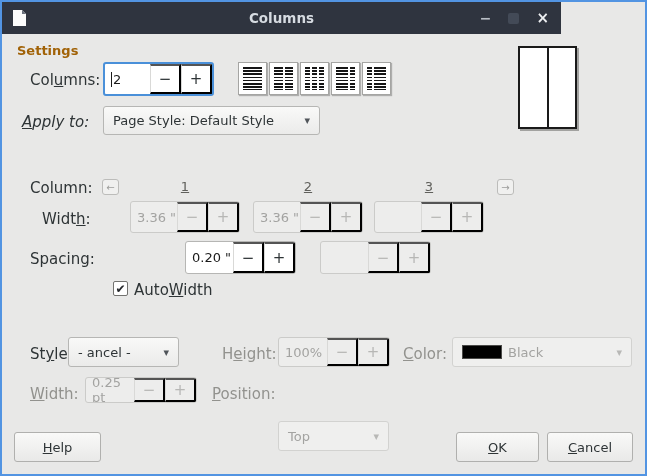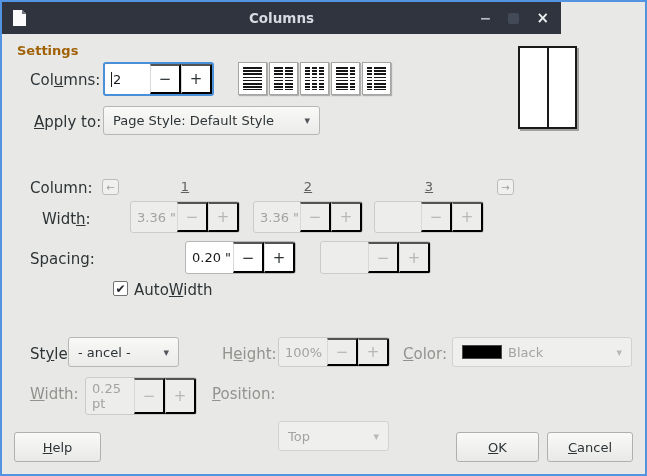--- a/index.html
+++ b/index.html
@@ -136,21 +136,21 @@
         </span>
     </button>
     <button class="preset">
       <span class="preset-icon">
           <span class="stripe"></span>
           <span class="stripe w2"></span>
         </span>
     </button>
   </div>
 
-  <div class="label" style="left:32px; top:111px;"><span></span><span class="mn">A</span><span>pply to:</span></div>
+  <div class="label" style="left:20px; top:111px;font-style:italic;"><span></span><span class="mn">A</span><span>pply to:</span></div>
 
   <div class="dropdown" style="left:101px; top:104px; width:217px; height:29px;gap:10px;">
     <span>Page Style: Default Style</span>
     <span class="dd-arrow">▾</span>
   </div>
 
   <div class="preview-page">
     <div class="preview-divider"></div>
   </div>
 
@@ -213,21 +213,21 @@
   </div>
 
   <div class="label dis" style="left:401px; top:343px;"><span></span><span class="mn">C</span><span>olor:</span></div>
   <div class="dropdown dis" style="left:450px; top:335px; width:180px; height:30px;">
     <span class="swatch"></span>
     <span>Black</span>
     <span class="dd-arrow">▾</span>
   </div>
 
   <div class="label dis" style="left:28px; top:383px;"><span></span><span class="mn">W</span><span>idth:</span></div>
-  <div class="spin dis" style="left:83px; top:375px; width:112px; height:38px;">
+  <div class="spin dis" style="left:83px; top:375px; width:112px; height:26px;">
     <span class="val">0.25 pt</span>
     <button class="seg">−</button>
     <button class="seg">+</button>
   </div>
 
   <div class="label dis" style="left:210px; top:383px;"><span></span><span class="mn">P</span><span>osition:</span></div>
   <div class="dropdown dis" style="left:276px; top:375px; width:111px; height:30px;margin-top:44px;">
     <span>Top</span>
     <span class="dd-arrow">▾</span>
   </div>

